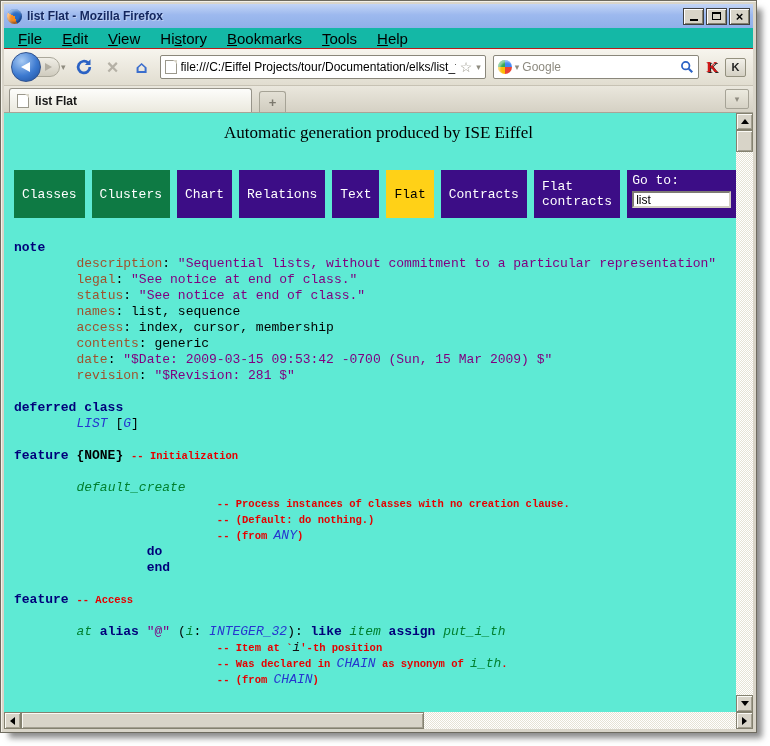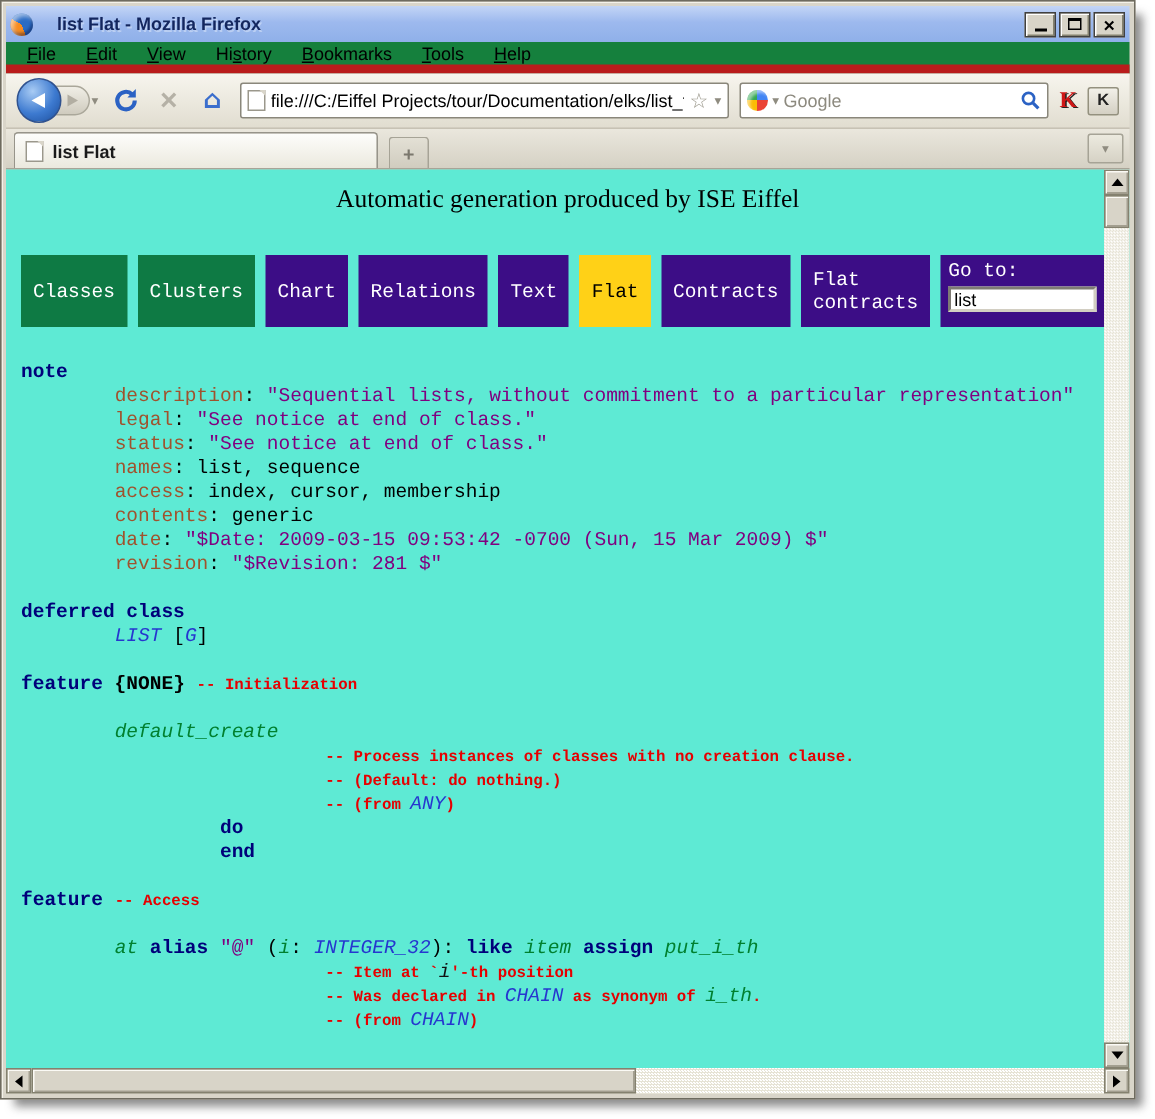--- a/index.html
+++ b/index.html
@@ -7,37 +7,37 @@
 
   .window {
     position: absolute; left: 0; top: 0; width: 757px; height: 733px;
     border: 1px solid #6e6b5f; background: #d9d5c9; padding: 3px;
     box-shadow: 7px 7px 6px -2px rgba(110,110,110,.8), inset 1px 1px 0 #f4f2ea;
     display: flex; flex-direction: column;
   }
 
   
   .titlebar { height: 22px; flex: 0 0 22px; background: linear-gradient(#c3d5f6,#9db9ee 45%,#8fb0e9);
-    display: flex; align-items: center; gap: 16px; padding: 12px 3px; }
+    display: flex; align-items: center; gap: 5px; padding: 12px 3px; }
   .ff-icon { width: 15px; height: 15px; border-radius: 50%;
     background: conic-gradient(from 160deg, #f68b1f 0 140deg, #2a6bc4 140deg 360deg);
     box-shadow: inset 2px 2px 3px rgba(255,255,255,.55), inset -1px -2px 2px rgba(0,0,40,.4); }
   .title-text { flex: 1; font-size: 12px; font-weight: bold; color: #13265e;
     text-shadow: 1px 1px 0 rgba(255,255,255,.35); white-space: nowrap; overflow: hidden; }
   .win-controls { display: flex; gap: 2px; }
   .win-btn { width: 21px; height: 17px; background: #d8d4c8; border: 1px solid #404040;
     box-shadow: inset 1px 1px 0 #fff, inset -1px -1px 0 #84816f;
     display: flex; align-items: center; justify-content: center; cursor: default; }
   .glyph-min { width: 8px; height: 2px; background: #000; align-self: flex-end; margin: 0 0 3px 0; }
   .glyph-max { width: 9px; height: 8px; border: 1px solid #000; border-top-width: 2px; }
   .glyph-close { font: bold 13px "Liberation Sans", sans-serif; color: #000; line-height: 1; }
 
   
-  .menubar { height: 21px; flex: 0 0 21px; background: #15803d; border-bottom: 6px solid #b91c1c;
-    display: flex; align-items: center; padding-left: 4px; font-size: 12px; color: #000; }
+  .menubar { height: 21px; flex: 0 0 21px; background: #14b8a6; border-bottom: 1px solid #b91c1c;
+    display: flex; align-items: center; padding-left: 4px; font-size: 15px; color: #000; }
   .menu-item { padding: 2px 10px; }
   .menu-item u { text-decoration: underline; }
 
   
   .navbar { height: 37px; flex: 0 0 37px; background: linear-gradient(#f7f5ee,#e1ddd0);
     border-bottom: 1px solid #c7c2b4; display: flex; align-items: center; gap: 7px; padding: 0 7px; }
   .nav-cluster { display: flex; align-items: center; }
   .back-btn { width: 30px; height: 30px; border-radius: 50%; z-index: 2;
     background: radial-gradient(circle at 35% 28%, #a8cbf4, #3d7ad0 55%, #1c4d9a);
     border: 1px solid #30528f; display: flex; align-items: center; justify-content: center; }

